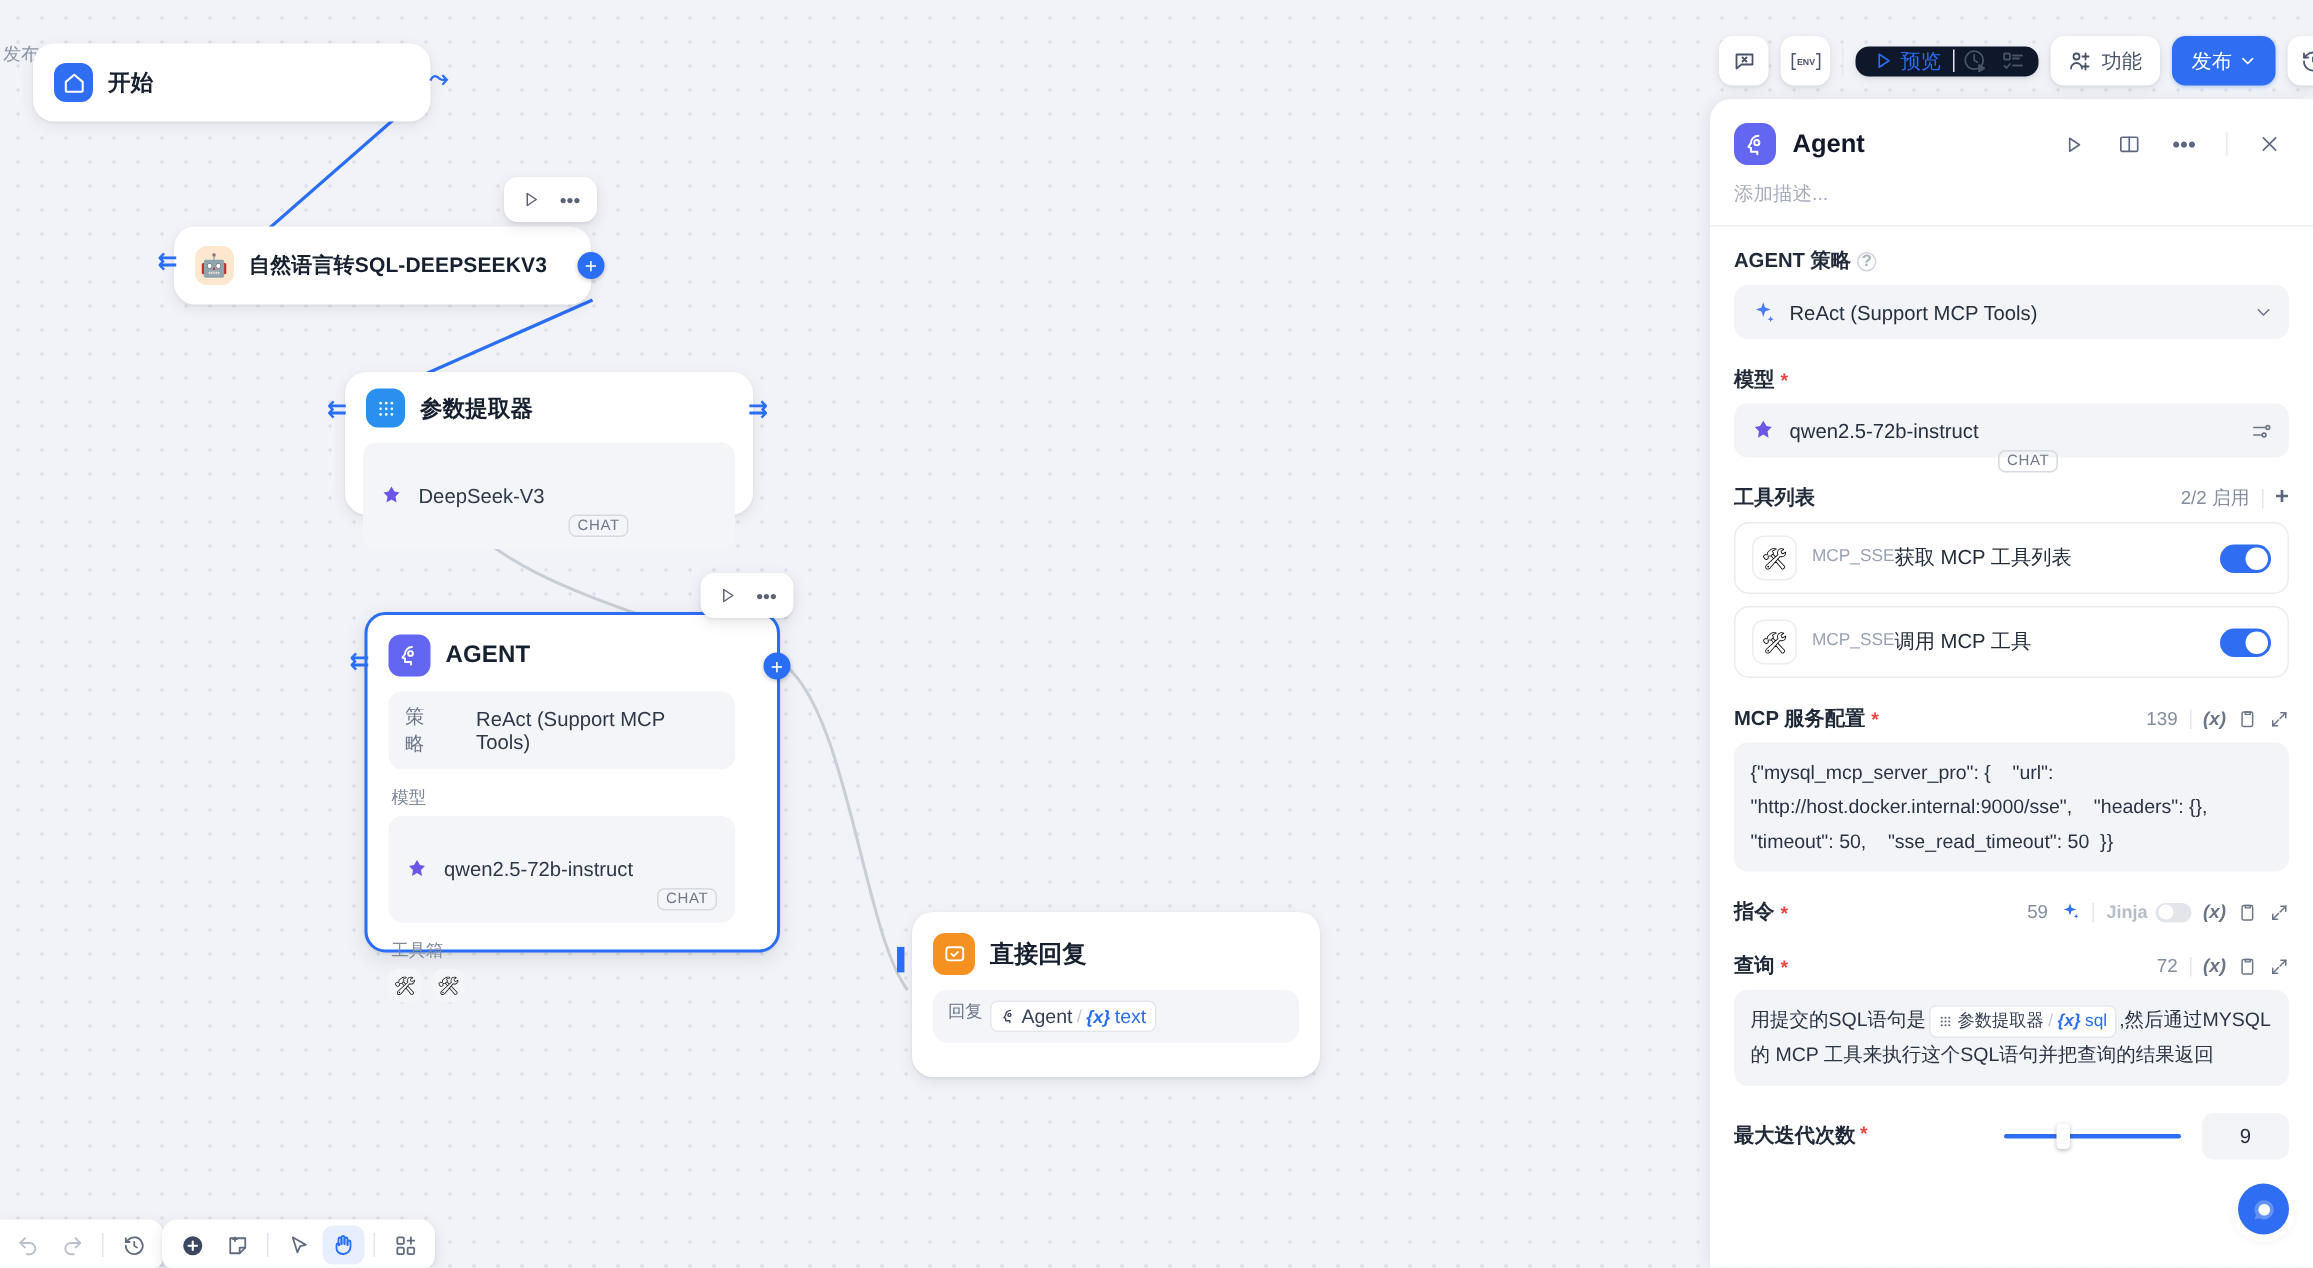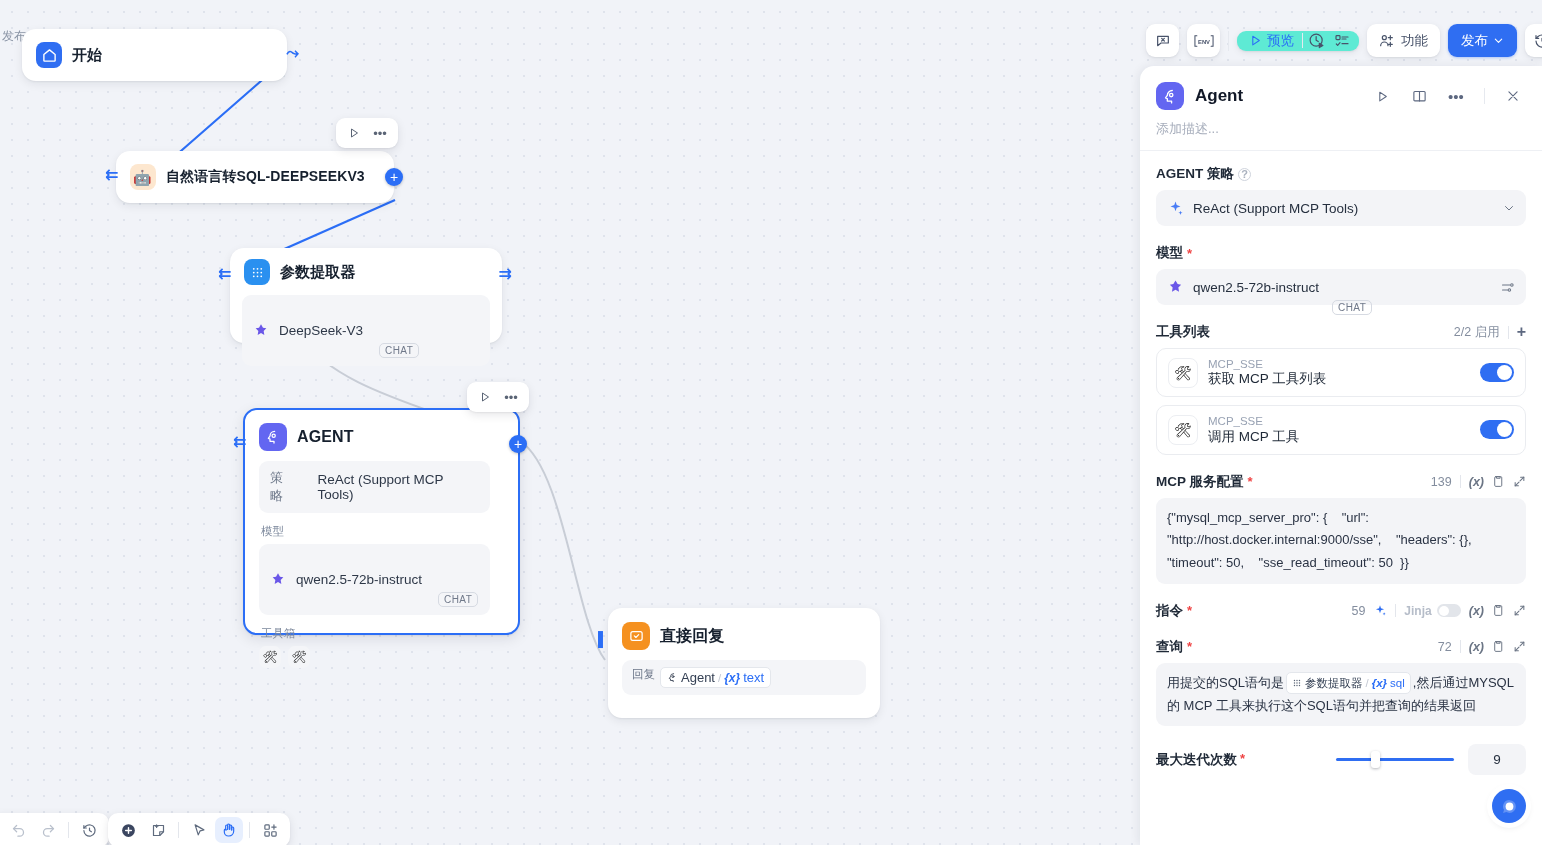--- a/index.html
+++ b/index.html
@@ -108,21 +108,21 @@
   .tb-div { width: 1px; height: 16px; background: #e3e6ec; margin: 0 4px; }
 
   
   .top-bar { position: absolute; top: 24px; display: flex; align-items: center; gap: 8px; }
   .tbtn {
     background: #fff; border-radius: 9px; height: 33px;
     display: flex; align-items: center; justify-content: center;
     box-shadow: 0 1px 2px rgba(16,24,40,.06), 0 2px 7px rgba(16,24,40,.08);
     color: #48536a; padding: 0 9px; gap: 6px; font-size: 13.5px;
   }
-  .tbtn-group { background: #5eead4; border-radius: 9px; height: 20px;
+  .tbtn-group { background: #0f172a; border-radius: 9px; height: 20px;
     display: flex; align-items: center; padding: 0 4px;
     box-shadow: 0 1px 2px rgba(16,24,40,.06), 0 2px 7px rgba(16,24,40,.08); }
   .tg-item { display: flex; align-items: center; gap: 5px; padding: 0 8px;
     height: 25px; color: #2b6ef6; font-size: 13.5px; font-weight: 500; }
   .tg-ico { width: 26px; height: 25px; display: flex; align-items: center;
     justify-content: center; color: #48536a; }
   .tg-div { width: 1px; height: 15px; background: #e6e9ef; }
   .btn-blue {
     background: #2f6ef2; color: #fff; border-radius: 9px; height: 33px;
     display: flex; align-items: center; gap: 5px; padding: 0 13px;
@@ -169,21 +169,21 @@
 
   .tool-row {
     border: 1px solid #eaecf0; border-radius: 10px;
     display: flex; align-items: center; padding: 8px 11px; gap: 10px;
     margin-bottom: 8px; background: #fff;
   }
   .tool-ic {
     width: 30px; height: 30px; border-radius: 8px; border: 1px solid #eceef2;
     display: flex; align-items: center; justify-content: center; font-size: 14px;
   }
-  .tool-txt { display: flex; flex-direction: column; line-height: 1.25; }
+  .tool-txt { display: flex; line-height: 1.25; }
   .tool-kind { font-size: 11.5px; color: #98a2b3; }
   .tool-name { font-size: 13.5px; color: #1f2937; }
   .switch {
     margin-left: auto; width: 34px; height: 19px; border-radius: 10px;
     background: #2f6ef2; position: relative;
   }
   .switch::after {
     content: ""; position: absolute; top: 2px; right: 2px;
     width: 15px; height: 15px; border-radius: 50%; background: #fff;
   }

